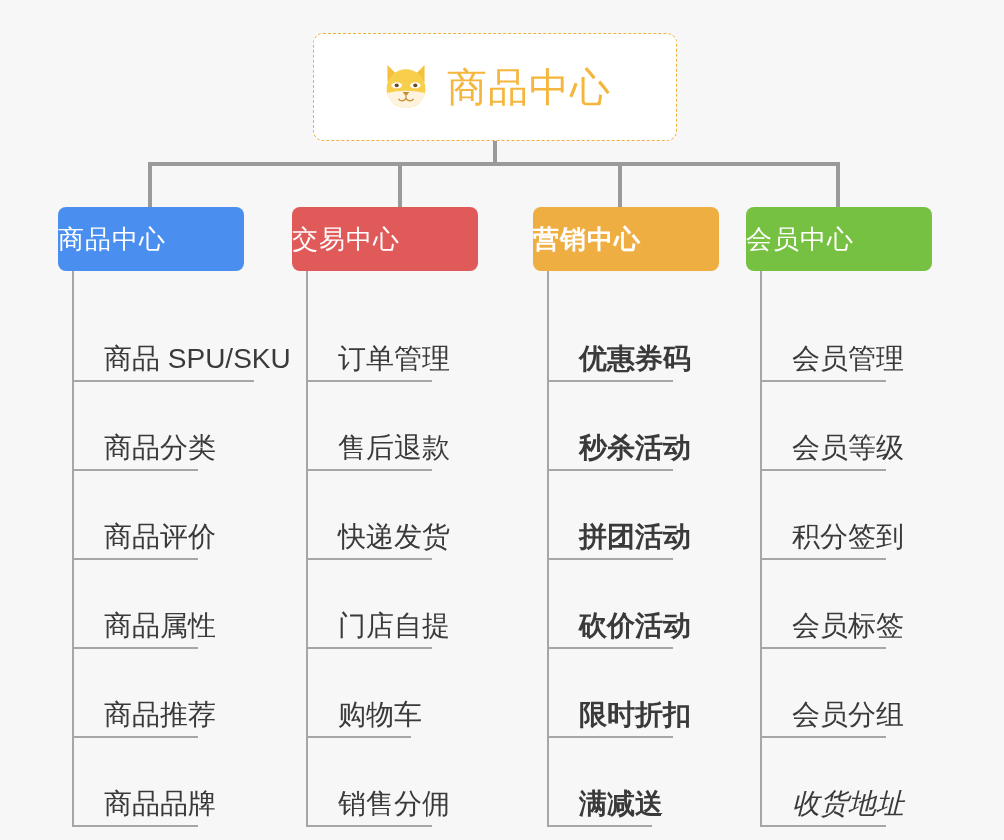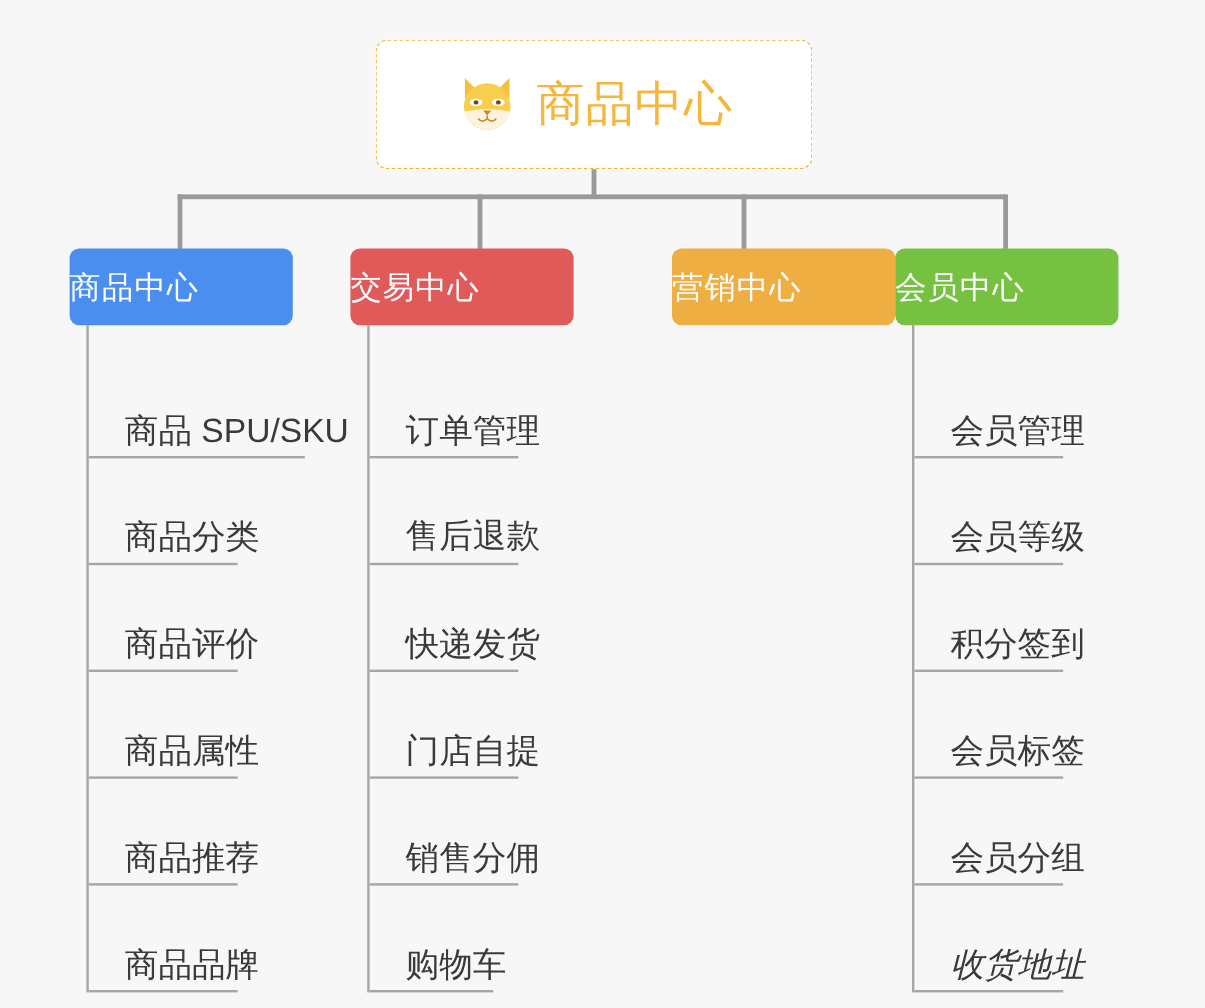--- a/index.html
+++ b/index.html
@@ -56,21 +56,21 @@
   .drop-3 { left: 618px; }
   .drop-4 { left: 836px; }
 
   
   .column {
     position: absolute;
     top: 207px;
   }
   .col-1 { left: 58px;  width: 186px; }
   .col-2 { left: 292px; width: 186px; }
-  .col-3 { left: 560px; width: 186px; }
+  .col-3 { left: 533px; width: 186px; font-weight: bold; }
   .col-4 { left: 746px; width: 186px; }
 
   .cat-header {
     width: 100%;
     height: 64px;
     border-radius: 8px;
     display: flex;
     align-items: center;
     box-sizing: border-box;
   }
@@ -181,32 +181,52 @@
       <div class="leaf">
         <span class="leaf-text" style="color: rgb(58, 58, 58); font-family: Liberation Serif, serif;">售后退款<i class="leaf-rule" style="background: rgb(166, 166, 166); left: -30px; width: 124px;"></i></span>
       </div>
       <div class="leaf">
         <span class="leaf-text" style="color: rgb(58, 58, 58);">快递发货<i class="leaf-rule" style="background: rgb(166, 166, 166); left: -30px; width: 124px;"></i></span>
       </div>
       <div class="leaf">
         <span class="leaf-text" style="color: rgb(58, 58, 58);">门店自提<i class="leaf-rule" style="background: rgb(166, 166, 166); left: -30px; width: 124px;"></i></span>
       </div>
       <div class="leaf">
+        <span class="leaf-text" style="color: rgb(58, 58, 58);">购物车<i class="leaf-rule" style="background: rgb(166, 166, 166); left: -30px; width: 103px;"></i></span>
+      </div>
+      <div class="leaf">
         <span class="leaf-text" style="color: rgb(58, 58, 58);">销售分佣<i class="leaf-rule" style="background: rgb(166, 166, 166); left: -30px; width: 124px;"></i></span>
-      </div>
-      <div class="leaf">
-        <span class="leaf-text" style="color: rgb(58, 58, 58);">购物车<i class="leaf-rule" style="background: rgb(166, 166, 166); left: -30px; width: 103px;"></i></span>
       </div>
     </div>
   </div>
 
   <div class="column col-3">
     <div class="cat-header" style="background: rgb(238, 174, 66);">
       <span class="cat-label">营销中心</span>
     </div>
+    <div class="branch" style="border-left-color: rgb(166, 166, 166);">
+      <div class="leaf">
+        <span class="leaf-text" style="color: rgb(58, 58, 58);">优惠券码<i class="leaf-rule" style="background: rgb(166, 166, 166); left: -30px; width: 124px;"></i></span>
+      </div>
+      <div class="leaf">
+        <span class="leaf-text" style="color: rgb(58, 58, 58);">秒杀活动<i class="leaf-rule" style="background: rgb(166, 166, 166); left: -30px; width: 124px;"></i></span>
+      </div>
+      <div class="leaf">
+        <span class="leaf-text" style="color: rgb(58, 58, 58);">拼团活动<i class="leaf-rule" style="background: rgb(166, 166, 166); left: -30px; width: 124px;"></i></span>
+      </div>
+      <div class="leaf">
+        <span class="leaf-text" style="color: rgb(58, 58, 58);">砍价活动<i class="leaf-rule" style="background: rgb(166, 166, 166); left: -30px; width: 124px;"></i></span>
+      </div>
+      <div class="leaf">
+        <span class="leaf-text" style="color: rgb(58, 58, 58);">限时折扣<i class="leaf-rule" style="background: rgb(166, 166, 166); left: -30px; width: 124px;"></i></span>
+      </div>
+      <div class="leaf">
+        <span class="leaf-text" style="color: rgb(58, 58, 58);">满减送<i class="leaf-rule" style="background: rgb(166, 166, 166); left: -30px; width: 103px;"></i></span>
+      </div>
+    </div>
   </div>
 
   <div class="column col-4">
     <div class="cat-header" style="background: rgb(118, 193, 66);">
       <span class="cat-label">会员中心</span>
     </div>
     <div class="branch" style="border-left-color: rgb(166, 166, 166);">
       <div class="leaf">
         <span class="leaf-text" style="color: rgb(58, 58, 58);">会员管理<i class="leaf-rule" style="background: rgb(166, 166, 166); left: -30px; width: 124px;"></i></span>
       </div>

